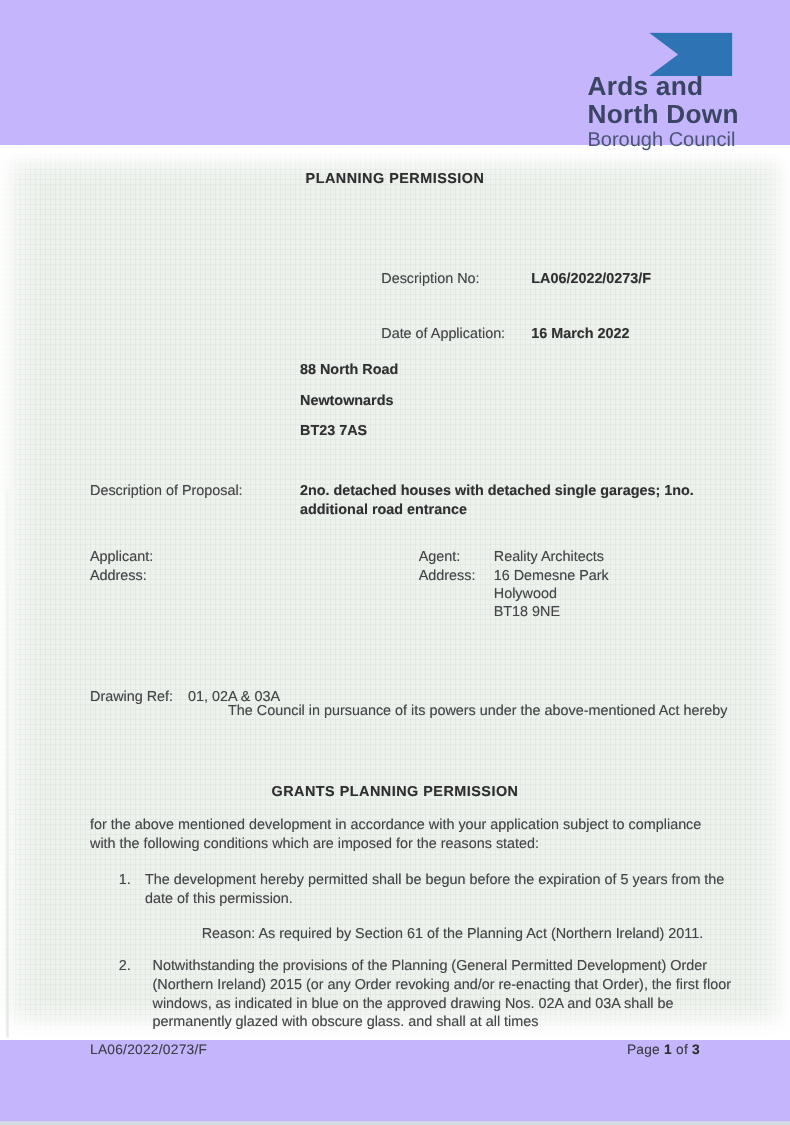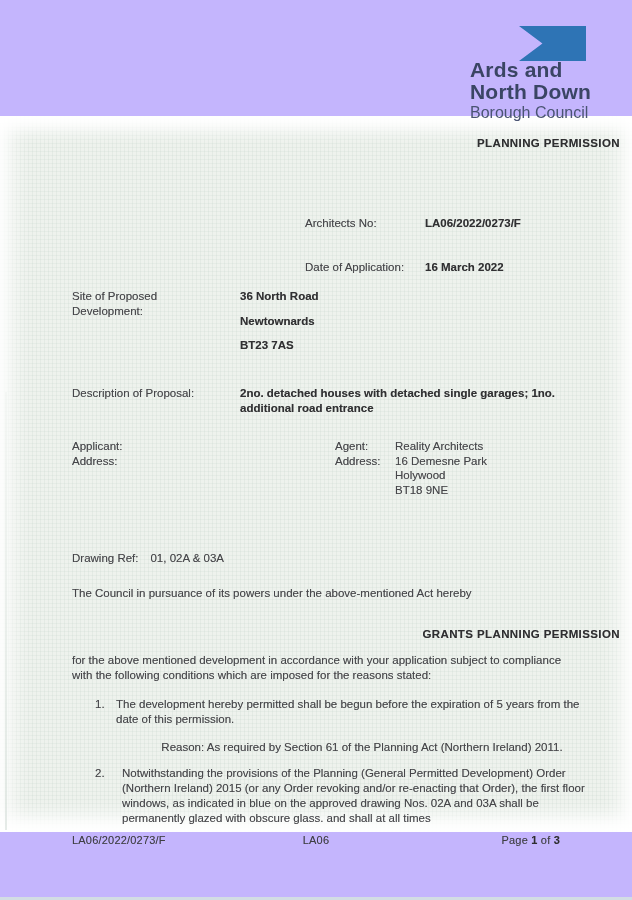--- a/index.html
+++ b/index.html
@@ -35,21 +35,21 @@
   }
 
   
   .t {
     position:absolute;
     font-size:11.5px; line-height:14.5px;
     color:#46464a;
     text-shadow:0 0 0.6px rgba(70,70,74,0.45);
   }
   .b { font-weight:bold; color:#303032; }
-  .center { left:0; right:12px; text-align:right; }
+  .center { left:0; right:0; text-align:center; }
   .heading { font-weight:bold; color:#2e2e30; letter-spacing:0.4px; }
 
   
   .flag {
     position:absolute; left:519px; top:26px; width:67px; height:35px;
     background:#2e74b5;
     clip-path:polygon(0 0, 100% 0, 100% 100%, 0 100%, 35% 50%);
   }
   .logo-text { position:absolute; left:470px; top:59px; color:#3a4564; }
   .logo-name { font-size:21px; line-height:22px; font-weight:bold; letter-spacing:0.2px; }
@@ -65,21 +65,21 @@
   #site-label    { left:72px;  top:289px; width:122px; }
   #site-values   { left:240px; top:289px; }
   #site-values div { height:24.5px; }
   #desc-label    { left:72px;  top:386px; }
   #desc-value    { left:240px; top:386px; width:350px; line-height:15px; }
   #applicant-block { left:72px; top:439px; }
   #agent-labels    { left:335px; top:439px; }
   #agent-values    { left:395px; top:439px; }
   #drawing-block   { left:72px; top:551px; }
   #drawing-block .gap { display:inline-block; width:12px; }
-  #pursuance   { left:72px; top:586px; width:510px; }
+  #pursuance   { left:72px; top:562px; width:510px;text-align:right; }
   #grants      { top:627px; }
   #intro       { left:72px; top:653px; width:490px; line-height:15px; }
   #c1-num      { left:95px;  top:697px; }
   #c1-text     { left:116px; top:697px; width:470px; line-height:15px; }
   #c1-reason   { left:122px; top:740px; width:480px;text-align:center; }
   #c2-num      { left:95px;  top:766px; }
   #c2-text     { left:122px; top:766px; width:470px; line-height:15px; }
 
   
   .footer-item { font-size:11px; line-height:13px; color:#3e3e42; letter-spacing:0.2px; text-shadow:0 0 0.5px rgba(70,70,74,0.4); }
@@ -98,28 +98,27 @@
 
   <div class="flag" style="background: rgb(46, 116, 181);"></div>
   <div class="logo-text" style="color: rgb(58, 69, 100);">
     <div class="logo-name">Ards and</div>
     <div class="logo-name">North Down</div>
     <div class="logo-sub">Borough Council</div>
   </div>
 
   <div id="doc-title" class="t center heading">PLANNING PERMISSION</div>
 
-  <div id="app-no-label" class="t">Architects No:</div>
+  <div id="app-no-label" class="t">Description No:</div>
   <div id="app-no-value" class="t b">LA06/2022/0273/F</div>
   <div id="date-label" class="t">Date of Application:</div>
   <div id="date-value" class="t b">16 March 2022</div>
 
-  <div id="site-label" class="t">Site of Proposed Development:</div>
   <div id="site-values" class="t b">
-    <div>36 North Road</div>
+    <div>88 North Road</div>
     <div>Newtownards</div>
     <div>BT23 7AS</div>
   </div>
 
   <div id="desc-label" class="t">Description of Proposal:</div>
   <div id="desc-value" class="t b">2no. detached houses with detached single garages; 1no. additional road entrance</div>
 
   <div id="applicant-block" class="t">
     <div>Applicant:</div>
     <div>Address:</div>
@@ -144,17 +143,16 @@
   <div id="intro" class="t">for the above mentioned development in accordance with your application subject to compliance with the following conditions which are imposed for the reasons stated:</div>
 
   <div id="c1-num" class="t">1.</div>
   <div id="c1-text" class="t">The development hereby permitted shall be begun before the expiration of 5 years from the date of this permission.</div>
   <div id="c1-reason" class="t">Reason: As required by Section 61 of the Planning Act (Northern Ireland) 2011.</div>
 
   <div id="c2-num" class="t">2.</div>
   <div id="c2-text" class="t">Notwithstanding the provisions of the Planning (General Permitted Development) Order (Northern Ireland) 2015 (or any Order revoking and/or re-enacting that Order), the first floor windows, as indicated in blue on the approved drawing Nos. 02A and 03A shall be permanently glazed with obscure glass. and shall at all times</div>
 
   <div id="footer-left" class="t footer-item">LA06/2022/0273/F</div>
-  <div id="footer-center" class="t footer-item">LA06</div>
   <div id="footer-right" class="t footer-item"><span>Page </span><b>1</b><span> of </span><b>3</b></div>
 
   <div class="bottom-line"></div>
 </div>
 
 </body></html>

